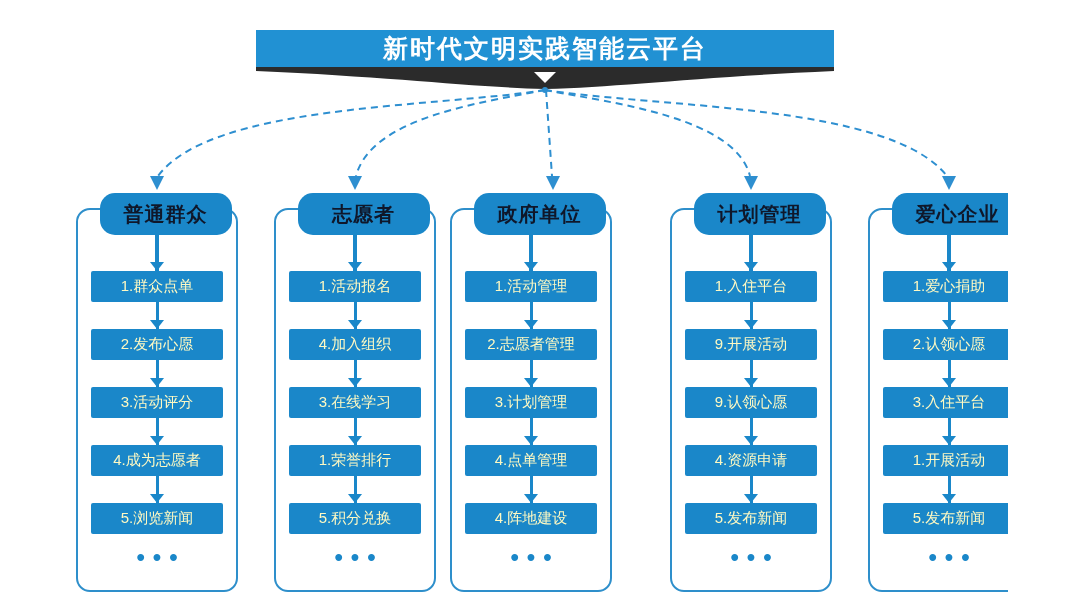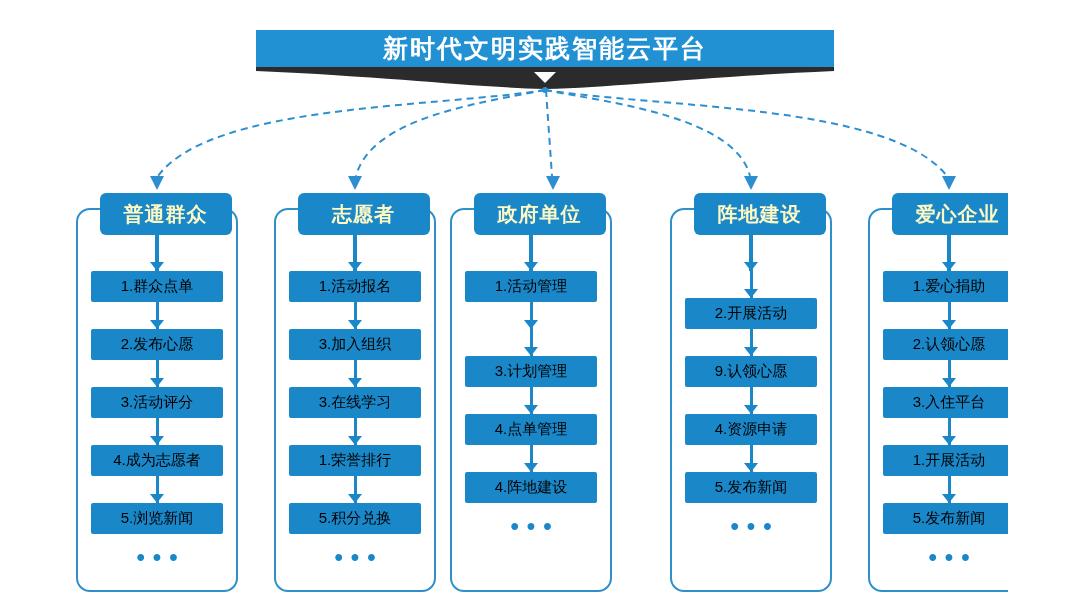--- a/index.html
+++ b/index.html
@@ -26,27 +26,27 @@
   .col { position:absolute; top:193px; width:164px; }
   .col-frame {
     position:absolute; left:1px; top:15px; width:158px; height:380px;
     border:2px solid #2e8fcb; border-radius:14px; background:#ffffff;
   }
   .col-stack {
     position:relative; display:flex; flex-direction:column; align-items:center;
     width:100%;
   }
   .col-header {
-    width:132px; height:42px; background:#1a87c9; border-radius:6px;
-    color:#fef9c3; font-size:20px; font-weight:bold; letter-spacing:1px;
+    width:132px; height:42px; background:#1a87c9; border-radius:15px;
+    color:#0f172a; font-size:20px; font-weight:bold; letter-spacing:1px;
     display:flex; align-items:center; justify-content:center; z-index:2;margin-left:17px;
   }
   .step {
     width:132px; height:31px; background:#1a87c9; border-radius:2px;
-    color:#000000; font-size:15px;
+    color:#fef9c3; font-size:15px;
     display:flex; align-items:center; justify-content:center; z-index:2;
   }
   .v-arrow { position:relative; width:3px; background:#1a87c9; z-index:1; }
   .v-arrow.big { height:36px; width:4px; }
   .v-arrow.small { height:27px; }
   .v-arrow::after {
     content:''; position:absolute; bottom:0; left:50%; transform:translateX(-50%);
     width:0; height:0;
     border-left:7px solid transparent; border-right:7px solid transparent;
     border-top:9px solid #1a87c9;
@@ -106,55 +106,57 @@
     </div>
   </div>
 
   <div class="col" style="left:273px">
     <div class="col-frame"></div>
     <div class="col-stack">
       <div class="col-header">志愿者</div>
       <div class="v-arrow big"></div>
       <div class="step">1.活动报名</div>
       <div class="v-arrow small"></div>
-      <div class="step">3.加入组织</div>
+      <div class="step">4.加入组织</div>
       <div class="v-arrow small"></div>
       <div class="step">3.在线学习</div>
       <div class="v-arrow small"></div>
       <div class="step">1.荣誉排行</div>
       <div class="v-arrow small"></div>
       <div class="step">5.积分兑换</div>
       <div class="ellipsis">•••</div>
     </div>
   </div>
 
   <div class="col" style="left:449px">
     <div class="col-frame"></div>
     <div class="col-stack">
       <div class="col-header">政府单位</div>
       <div class="v-arrow big"></div>
       <div class="step">1.活动管理</div>
       <div class="v-arrow small"></div>
+      <div class="step">2.志愿者管理</div>
       <div class="v-arrow small"></div>
       <div class="step">3.计划管理</div>
       <div class="v-arrow small"></div>
       <div class="step">4.点单管理</div>
       <div class="v-arrow small"></div>
       <div class="step">4.阵地建设</div>
       <div class="ellipsis">•••</div>
     </div>
   </div>
 
   <div class="col" style="left:669px">
     <div class="col-frame"></div>
     <div class="col-stack">
-      <div class="col-header">阵地建设</div>
+      <div class="col-header">计划管理</div>
       <div class="v-arrow big"></div>
+      <div class="step">1.入住平台</div>
       <div class="v-arrow small"></div>
-      <div class="step">2.开展活动</div>
+      <div class="step">9.开展活动</div>
       <div class="v-arrow small"></div>
       <div class="step">9.认领心愿</div>
       <div class="v-arrow small"></div>
       <div class="step">4.资源申请</div>
       <div class="v-arrow small"></div>
       <div class="step">5.发布新闻</div>
       <div class="ellipsis">•••</div>
     </div>
   </div>
 

